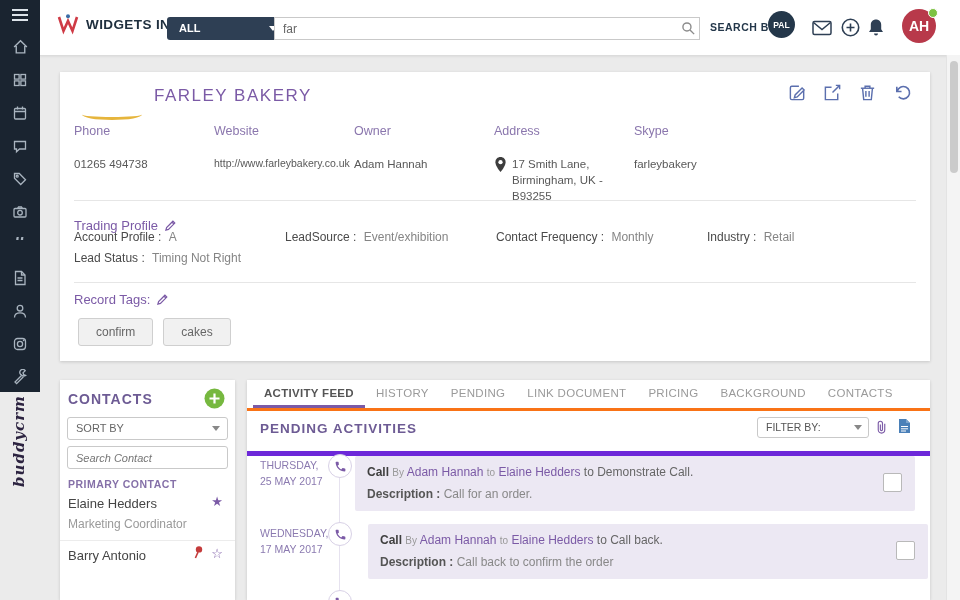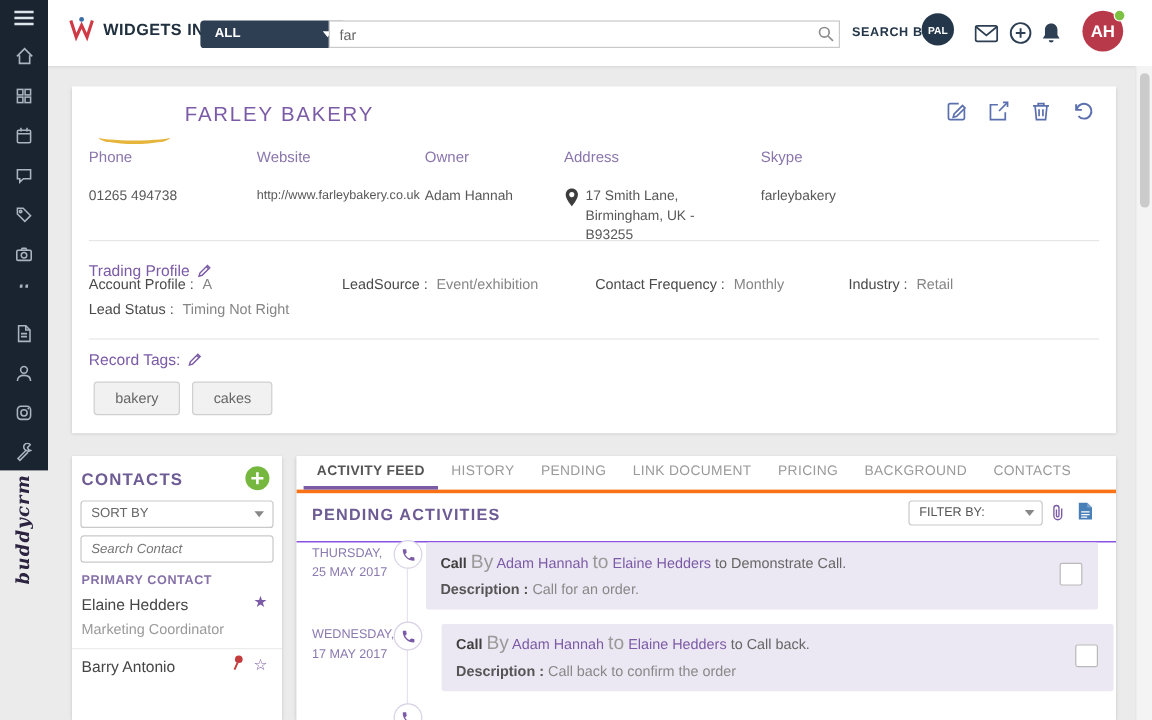--- a/index.html
+++ b/index.html
@@ -43,21 +43,21 @@
   .company{left:60px;top:72px;width:870px;height:289px;}
   .flogo{position:absolute;left:20px;top:7px;width:70px;height:46px;cursor:default;}
   .fscript{font-family:"DejaVu Serif",serif;font-style:italic;font-weight:bold;font-size:26px;color:#7b4fa0;}
   .fswoosh{position:absolute;left:2px;bottom:5px;width:60px;height:8px;border-bottom:3px solid #e6b53c;border-radius:50%;}
   .ctitle{position:absolute;left:94px;top:14px;font-size:17px;color:#7b5aa6;letter-spacing:1.5px;}
   .actions{position:absolute;right:18px;top:11px;display:flex;gap:16px;color:#5b6fae;}
   .actions span{cursor:pointer;}
   .fld{position:absolute;top:52px;width:138px;}
   .fld .lab{font-size:12.5px;color:#8a76ad;margin-bottom:18px;}
   .fld .val{font-size:11.5px;color:#585858;line-height:1.4;}
-  .f1{left:14px;} .f2{left:154px;} .f3{left:294px;} .f4{left:410px;width:130px;} .f5{left:574px;}
+  .f1{left:14px;} .f2{left:154px;} .f3{left:294px;} .f4{left:434px;width:130px;} .f5{left:574px;}
   .f2 .val{font-size:10.5px;white-space:nowrap;}
   .addrwrap{display:flex;gap:5px;}
   .divider{position:absolute;left:14px;right:14px;height:1px;background:#e6e6e6;}
   .sectitle{position:absolute;font-size:13px;color:#7b5aa6;display:flex;align-items:center;gap:6px;}
   .pfld{position:absolute;top:158px;font-size:12px;}
   .pfld .plab{color:#4a4a4a;} .pfld .pval{color:#858585;margin-left:4px;}
   .p1{left:14px;} .p2{left:225px;} .p3{left:436px;} .p4{left:647px;}
   .pstatus{top:179px;left:14px;}
   .chips{position:absolute;left:18px;top:246px;display:flex;gap:10px;}
   .chip{padding:6px 17px;background:#f1f1f1;border:1px solid #cfcfcf;border-radius:3px;font-size:12px;color:#666;cursor:pointer;}
@@ -75,38 +75,38 @@
   .c-name{position:absolute;left:8px;font-size:13px;color:#454545;cursor:pointer;}
   .c-role{position:absolute;left:8px;top:137px;font-size:12px;color:#9a9a9a;}
   .c-div{position:absolute;left:0;right:0;top:160px;height:1px;background:#ececec;}
   .star{font-size:13px;color:#7b5aa6;cursor:pointer;position:absolute;}
 
   
   .feed{left:247px;top:380px;width:683px;height:220px;overflow:hidden;}
   .tabs{display:flex;height:28px;border-bottom:3px solid #f97316;padding-left:6px;}
   .tab{padding:0 11px;line-height:27px;font-size:11.5px;color:#9a9a9a;letter-spacing:.3px;cursor:pointer;}
   .tab.active{color:#555;font-weight:bold;border-bottom:3px solid #7b5aa6;}
-  .subhead{position:relative;height:40px;border-bottom:1px solid #6d28d9;}
+  .subhead{position:relative;height:40px;border-bottom:5px solid #6d28d9;}
   .f-title{position:absolute;left:13px;top:10px;font-size:13.5px;font-weight:bold;color:#6d5b94;letter-spacing:1px;}
   .f-filter{position:absolute;right:61px;top:6px;width:112px;height:21px;border:1px solid #c9c9c9;border-radius:3px;
             font-size:10.5px;color:#555;line-height:19px;padding-left:8px;box-sizing:border-box;cursor:pointer;}
   .f-filter .chev{position:absolute;right:6px;top:7px;}
   .f-clip{position:absolute;right:42px;top:8px;cursor:pointer;}
   .f-doc{position:absolute;right:19px;top:7px;cursor:pointer;}
   .items{position:relative;height:152px;}
   .tline{position:absolute;left:92px;top:22px;bottom:-10px;width:1px;background:#e6e2ef;}
   .idate{position:absolute;left:13px;width:72px;font-size:10.5px;color:#8b7ab0;line-height:1.5;}
   .inode{position:absolute;left:81px;width:24px;height:24px;border-radius:50%;background:#fff;border:1px solid #d8d1e6;
          display:flex;align-items:center;justify-content:center;box-sizing:border-box;}
   .iblock{position:absolute;left:108px;width:560px;background:#ece8f3;border-radius:2px;
           padding:9px 46px 9px 12px;box-sizing:border-box;}
   .iline{font-size:12px;color:#666;line-height:15px;}
   .iline + .iline{margin-top:7px;}
   .w-type{font-weight:bold;color:#3f3f3f;}
-  .w-dim{color:#999;font-size:16px;}
+  .w-dim{color:#999;font-size:10px;}
   .w-name{color:#7b5aa6;cursor:pointer;}
   .w-dlabel{font-weight:bold;color:#555;}
   .w-desc{color:#888;}
   .checkbox{position:absolute;right:13px;top:17px;width:17px;height:17px;background:#fff;border:1px solid #b9b9b9;border-radius:2px;cursor:pointer;}
 
   
   .scrollbar{position:absolute;left:946px;top:55px;width:14px;height:545px;background:#f4f4f4;border-left:1px solid #e3e3e3;z-index:7;}
   .thumb{position:absolute;left:3px;top:6px;width:8px;height:112px;background:#cbcbcb;border-radius:4px;cursor:pointer;}
 </style>
 </head>
@@ -346,21 +346,21 @@
       <span>Record Tags:</span>
       <span>
         <svg width="13" height="13" viewBox="0 0 14 14" fill="none" stroke="#7b5aa6" stroke-width="1.3">
             <path d="M2 12l.8-2.8 6.8-6.8 2 2-6.8 6.8z"></path>
             <path d="M8.6 3.4l2 2"></path>
           </svg>
       </span>
     </div>
 
     <div class="chips">
-      <span class="chip">bakery</span>
+      <span class="chip">confirm</span>
       <span class="chip">cakes</span>
     </div>
   </div>
 
   <div class="card contacts">
     <div class="c-title">CONTACTS</div>
     <span class="c-add">
       <svg width="21" height="21" viewBox="0 0 21 21">
           <circle cx="10.5" cy="10.5" r="10" fill="#76b83f"></circle>
           <path d="M10.5 5.5v10M5.5 10.5h10" stroke="#fff" stroke-width="2.2"></path>

